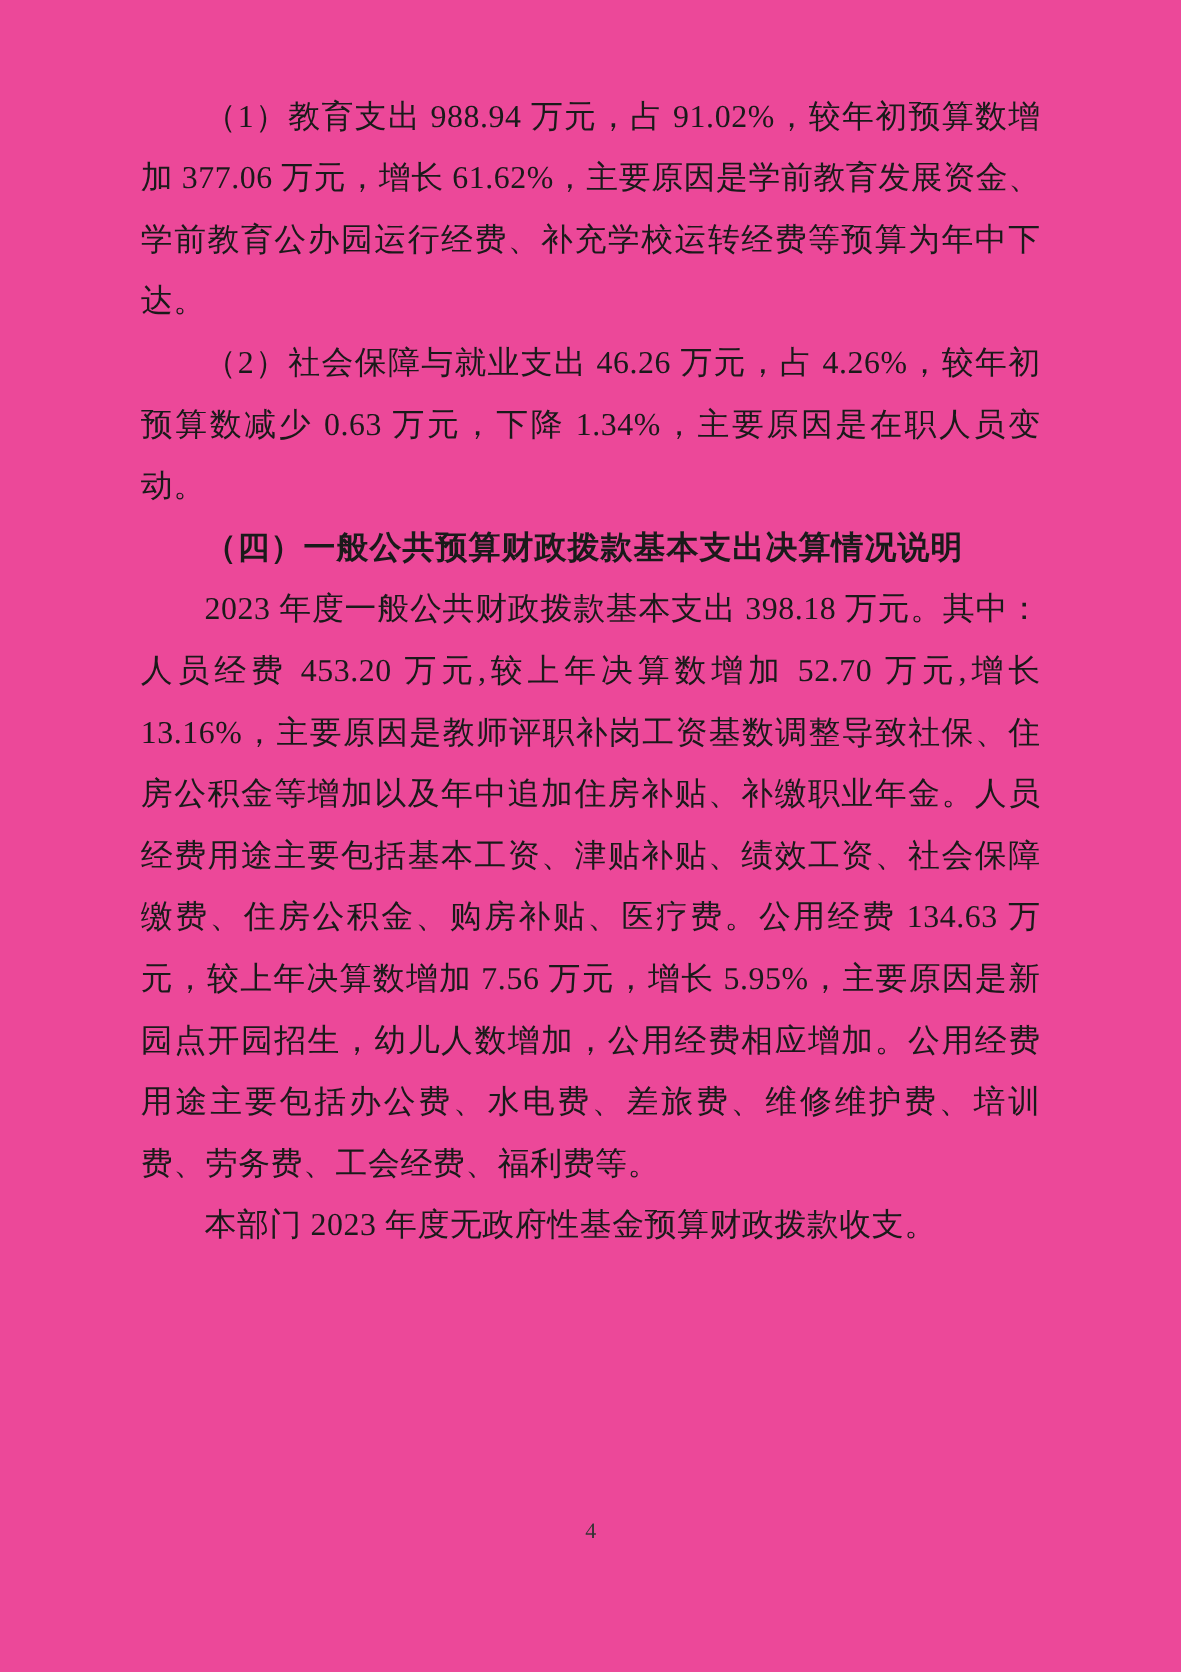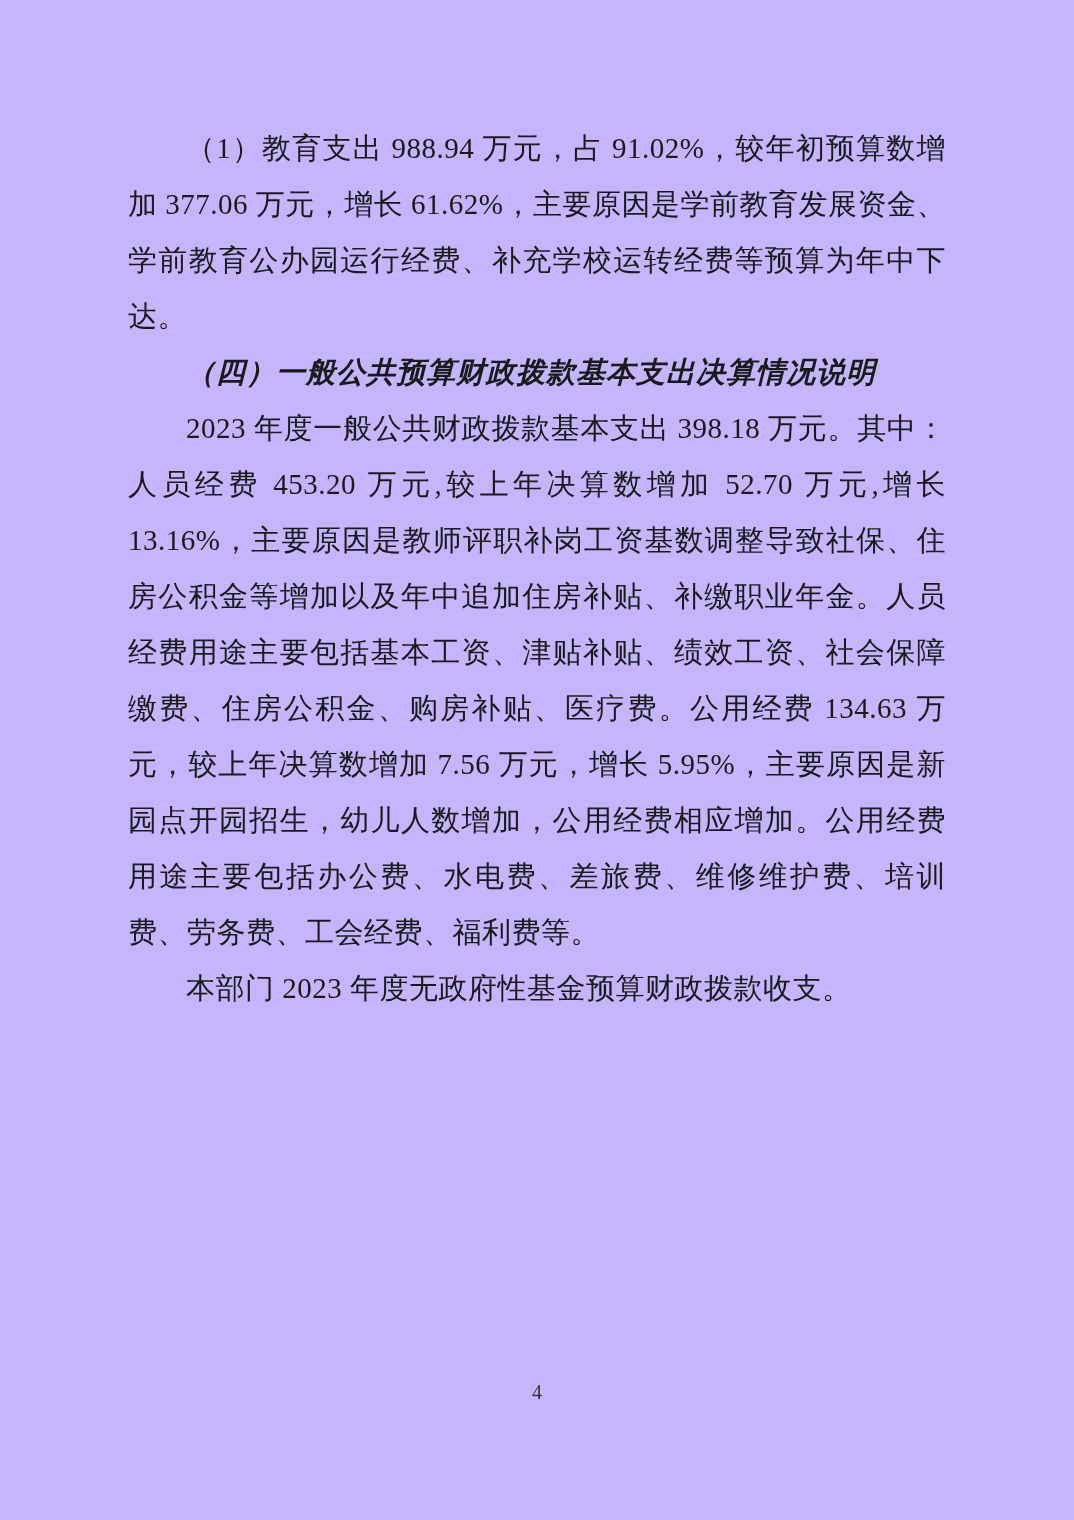--- a/index.html
+++ b/index.html
@@ -6,54 +6,54 @@
   html, body {
     width: 1074px;
     height: 1520px;
     background: #ffffff;
     font-family: "Liberation Serif", "DejaVu Serif", serif;
   }
   .page {
     position: relative;
     width: 1074px;
     height: 1520px;
-    background: #c4b5fd;
-    padding: 120px 128px 0 128px;
+    background: #ec4899;
+    padding: 78px 128px 0 128px;
     color: #1a1a1a;
   }
   .doc-text p {
     font-size: 29px;
     line-height: 56px;
     text-align: justify;
     text-justify: inter-ideograph;
     text-indent: 2em;
     letter-spacing: 0.5px;
     color: #1a1a1a;
   }
   .doc-text p.heading {
     font-weight: bold;
     letter-spacing: 1px;
     text-align: left;
-    font-style: italic;
   }
   .page-number {
     position: absolute;
     top: 1378px;
     left: 0;
     width: 1074px;
     text-align: center;
     font-size: 20px;
     color: #333333;
     line-height: 28px;
   }
 </style>
 </head>
 <body>
 
 <div class="page">
   <div class="doc-text">
     <p>（1）教育支出 988.94 万元，占 91.02%，较年初预算数增加 377.06 万元，增长 61.62%，主要原因是学前教育发展资金、学前教育公办园运行经费、补充学校运转经费等预算为年中下达。</p>
+    <p>（2）社会保障与就业支出 46.26 万元，占 4.26%，较年初预算数减少 0.63 万元，下降 1.34%，主要原因是在职人员变动。</p>
     <p class="heading">（四）一般公共预算财政拨款基本支出决算情况说明</p>
     <p>2023 年度一般公共财政拨款基本支出 398.18 万元。其中：人员经费 453.20 万元,较上年决算数增加 52.70 万元,增长 13.16%，主要原因是教师评职补岗工资基数调整导致社保、住房公积金等增加以及年中追加住房补贴、补缴职业年金。人员经费用途主要包括基本工资、津贴补贴、绩效工资、社会保障缴费、住房公积金、购房补贴、医疗费。公用经费 134.63 万元，较上年决算数增加 7.56 万元，增长 5.95%，主要原因是新园点开园招生，幼儿人数增加，公用经费相应增加。公用经费用途主要包括办公费、水电费、差旅费、维修维护费、培训费、劳务费、工会经费、福利费等。</p>
     <p>本部门 2023 年度无政府性基金预算财政拨款收支。</p>
   </div>
   <div class="page-number">4</div>
 </div>
 
 </body></html>

